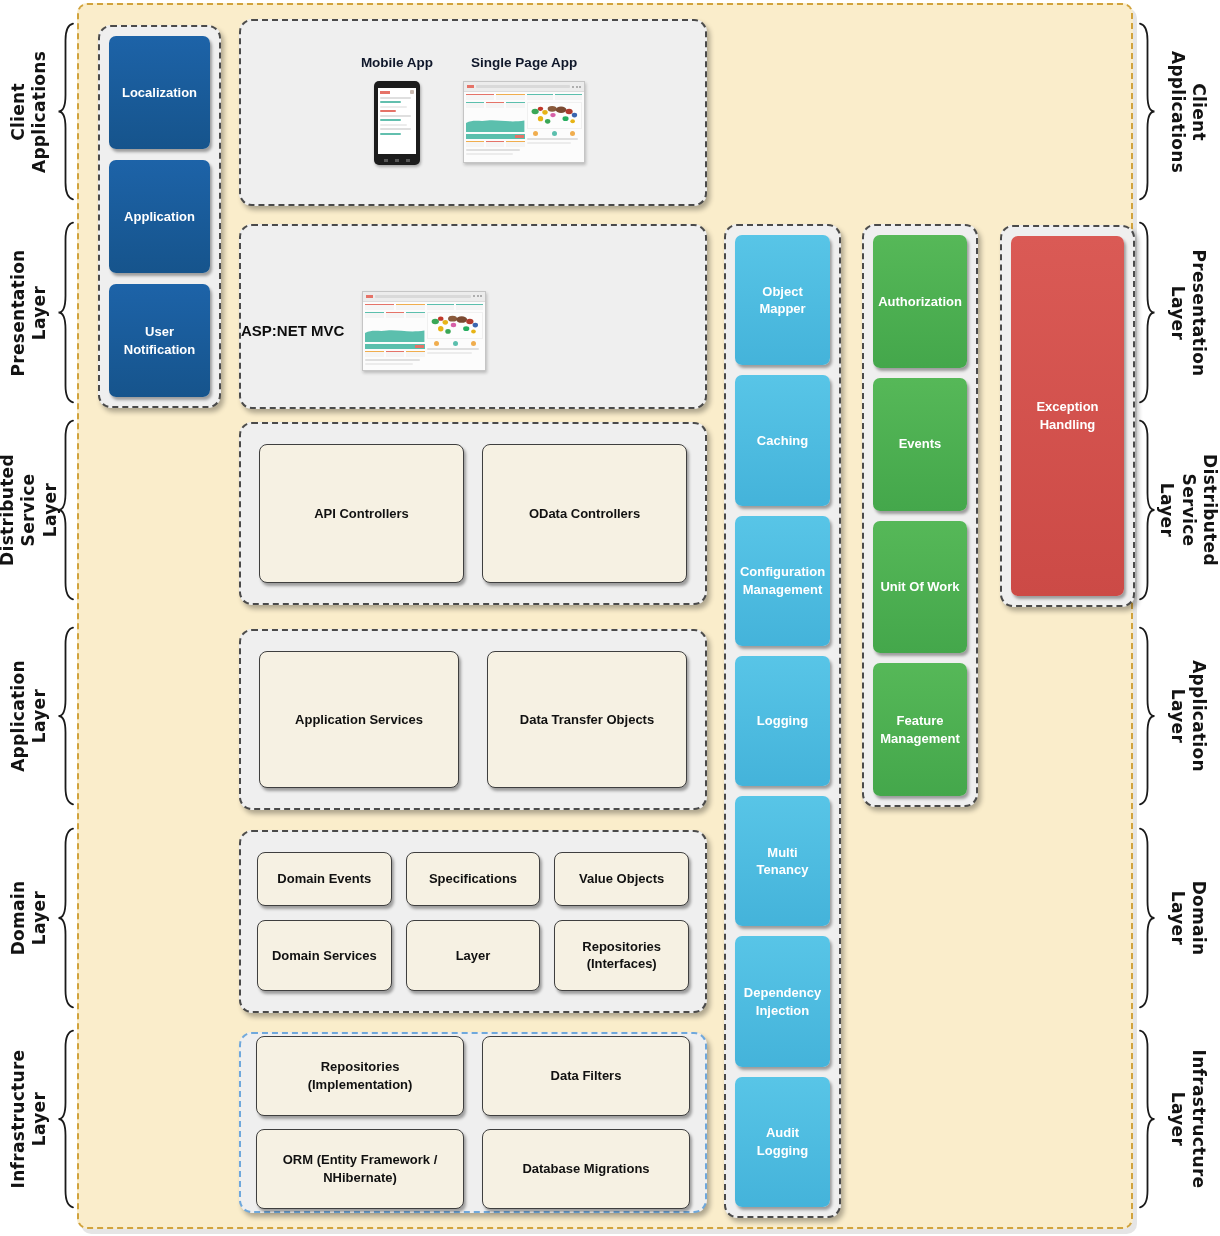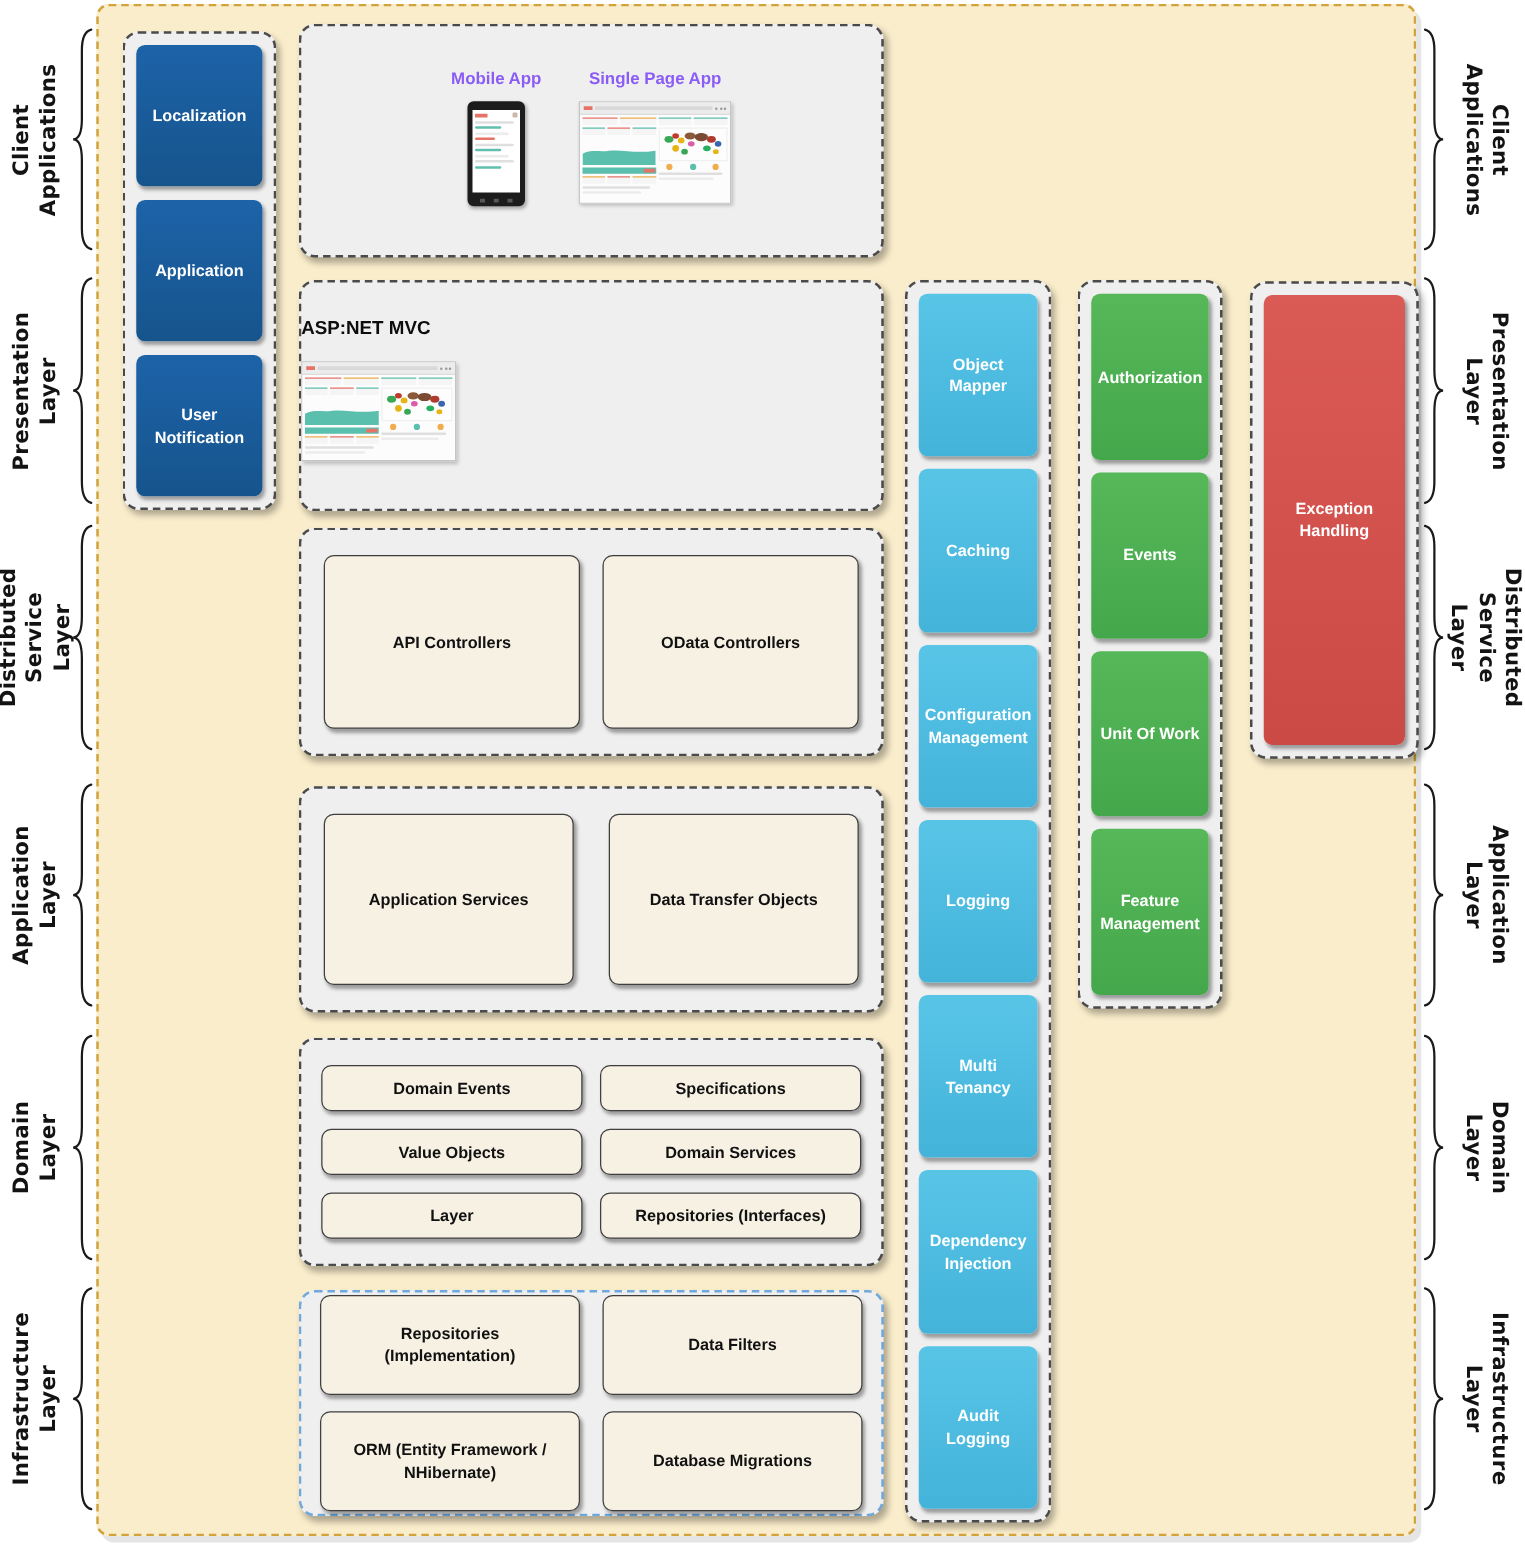--- a/index.html
+++ b/index.html
@@ -32,24 +32,24 @@
   .layer-row.right .vlabel{left:62%;transform:translate(-50%,-50%) rotate(90deg);}
 
   
   .panel,.col,.col-left{
     position:absolute;box-sizing:border-box;background:#EFEFEF;
     border:2px dashed #4a4a4a;border-radius:13px;
     box-shadow:3px 4px 5px rgba(0,0,0,0.30);
   }
   .panel{left:160px;width:468px;}
   #panel-client-applications{top:14px;height:187px;display:flex;justify-content:center;align-items:flex-start;gap:30px;padding-top:34px;}
-  #panel-presentation-layer{top:219px;height:185px;display:flex;flex-direction:column;align-items:flex-start;padding-top:28px;gap:18px;}
+  #panel-presentation-layer{top:219px;height:185px;display:flex;flex-direction:row;align-items:center;padding-top:28px;gap:18px;}
   #panel-distributed-service-layer{top:417px;height:183px;display:flex;gap:18px;padding:20px 18px;}
   #panel-application-layer{top:624px;height:181px;display:flex;gap:28px;padding:20px 18px;}
-  #panel-domain-layer{top:825px;height:183px;display:grid;grid-template-columns:repeat(2,1fr);gap:14px;padding:20px 16px;}
+  #panel-domain-layer{top:825px;height:183px;display:grid;grid-template-columns:repeat(3,1fr);gap:14px;padding:20px 16px;}
   #panel-infrastructure-layer{top:1027px;height:181px;border:2px dashed #6FA8DC;display:grid;grid-template-columns:1fr 1fr;gap:13px 18px;padding:2px 15px;}
 
   .col-left{left:19px;top:20px;width:123px;height:383px;display:flex;flex-direction:column;gap:11px;padding:9px;}
   .col{display:flex;flex-direction:column;gap:10px;padding:9px;}
   #col-cross-cutting-a{left:645px;top:219px;width:117px;height:994px;}
   #col-cross-cutting-b{left:783px;top:219px;width:116px;height:583px;}
   #col-exception{left:921px;top:220px;width:135px;height:382px;}
 
   
   .node{
@@ -67,21 +67,21 @@
     background:#F6F1E3;border:1px solid #3f3f3f;border-radius:8px;
     display:flex;align-items:center;justify-content:center;text-align:center;
     font-weight:bold;font-size:13px;color:#111;line-height:1.35;
     box-shadow:2px 3px 3px rgba(0,0,0,0.35);padding:4px 10px;box-sizing:border-box;
   }
   #panel-distributed-service-layer .cream-box,
   #panel-application-layer .cream-box{flex:1;}
 
   
   .app-figure{display:flex;flex-direction:column;align-items:center;gap:11px;}
-  .fig-label{font-weight:bold;font-size:13.5px;white-space:nowrap;color:#8b5cf6;}
+  .fig-label{font-weight:bold;font-size:13.5px;white-space:nowrap;color:#0f172a;}
   .mvc-title{font-weight:bold;font-size:15px;color:#0d0d0d;}
 
   
   .phone-mock{width:46px;height:84px;background:#1c1c1c;border-radius:5px;padding:7px 4px 11px;box-sizing:border-box;position:relative;box-shadow:1px 2px 3px rgba(0,0,0,0.3);}
   .p-screen{background:#fff;width:100%;height:100%;overflow:hidden;padding:2px;box-sizing:border-box;display:flex;flex-direction:column;gap:2.5px;}
   .p-top{display:flex;justify-content:space-between;align-items:center;}
   .chip-red{width:10px;height:3px;background:#E57368;}
   .chip-sq{width:4px;height:4px;background:#c9b9af;border-radius:1px;}
   .ln{height:2px;border-radius:1px;flex:none;}
   .ln.teal{background:#62BFAE;width:62%;}

